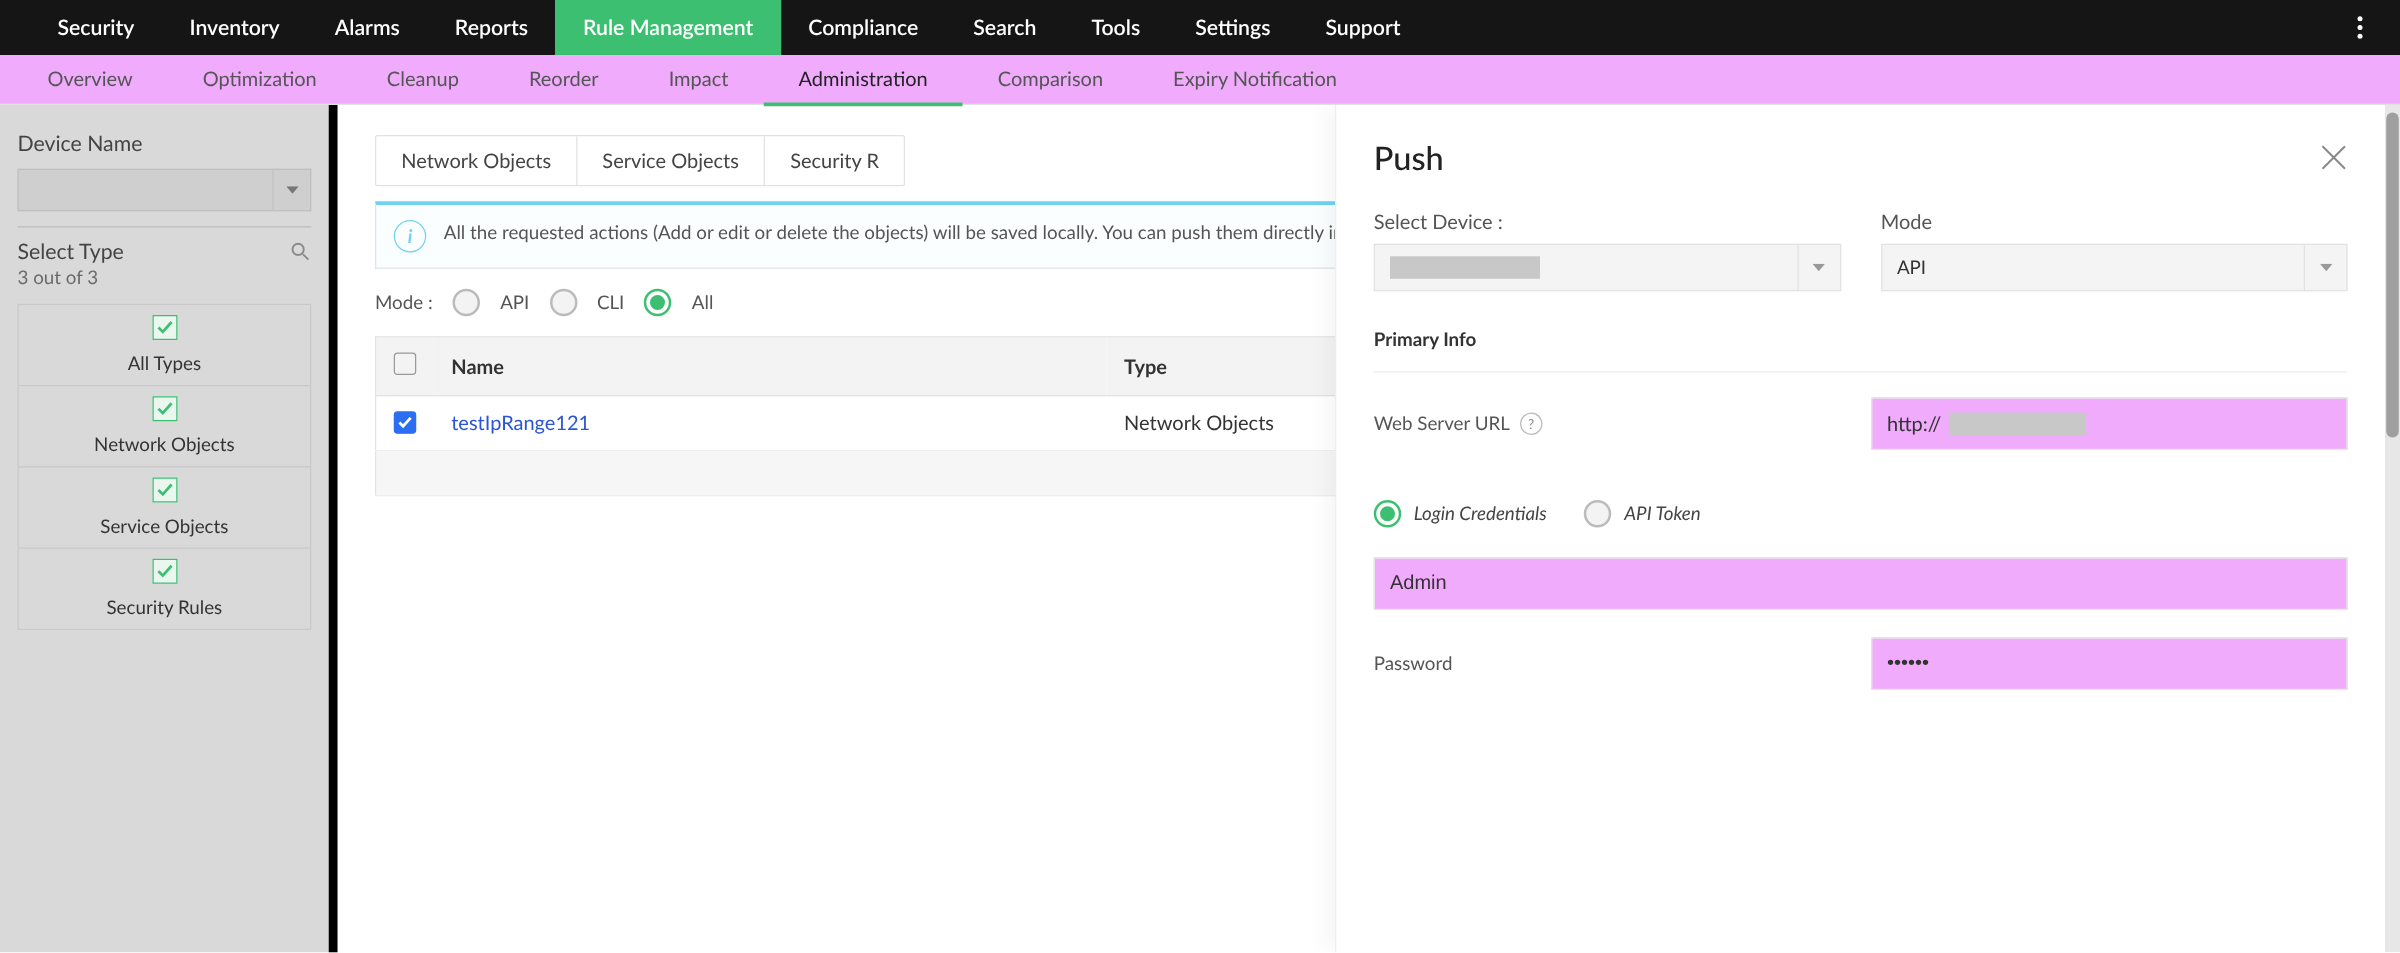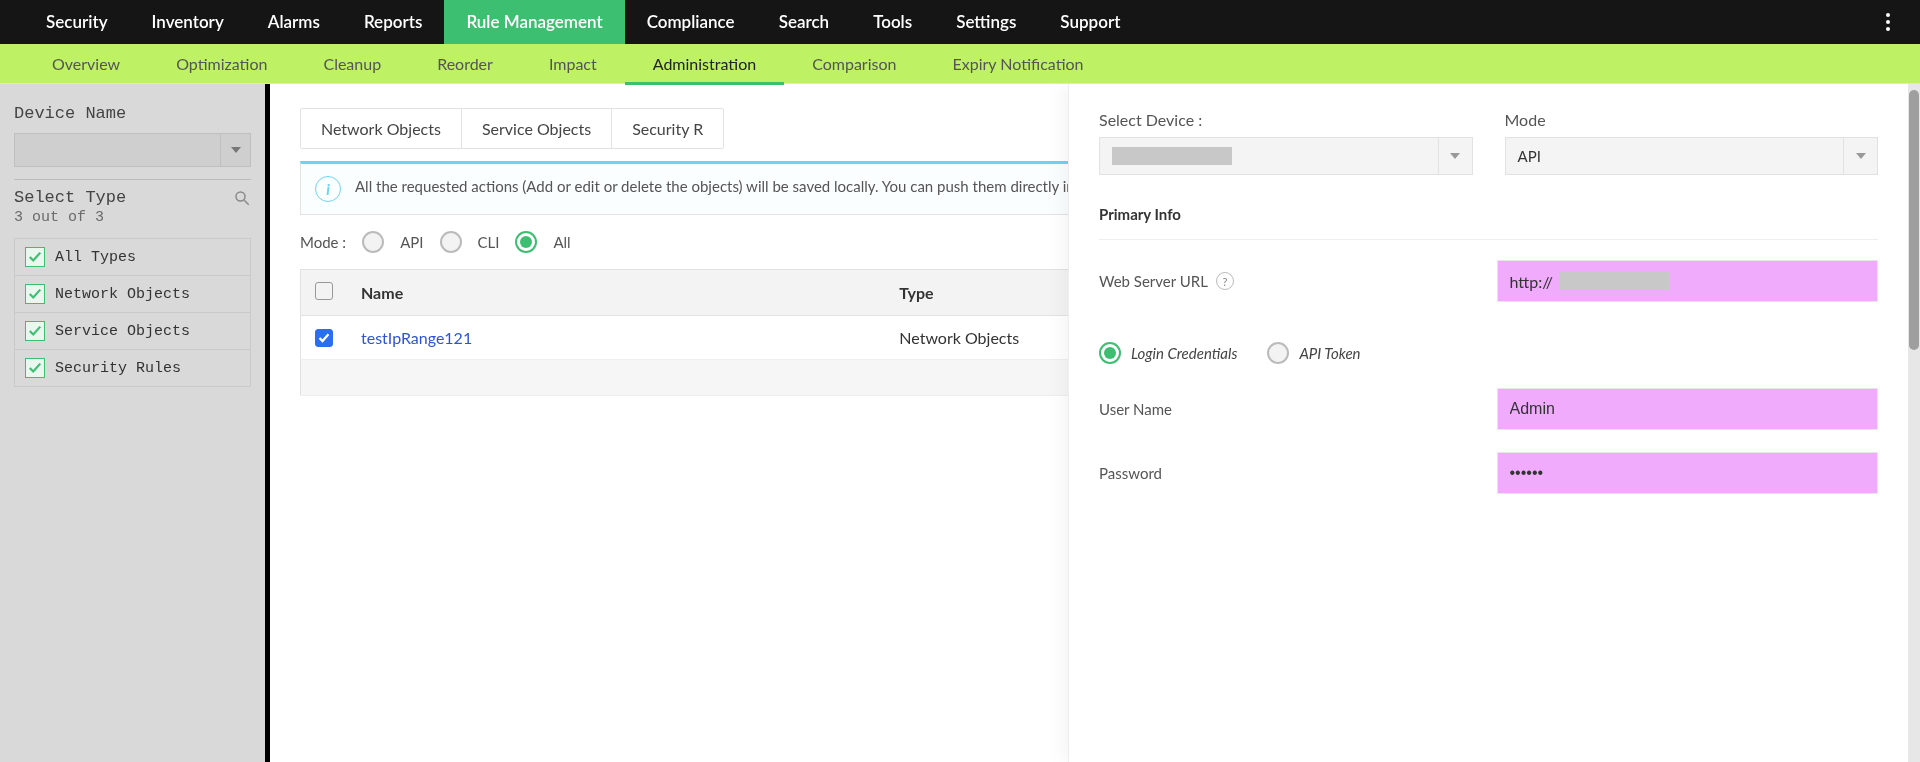--- a/index.html
+++ b/index.html
@@ -39,25 +39,25 @@
     align-items: center; justify-content: center; gap: 3px; cursor: pointer;
   }
   .topnav .kebab span {
     width: 4px; height: 4px; background: #fff; border-radius: 50%;
   }
 
   
   .subnav {
     display: flex;
     align-items: center;
-    background: #bef264;
+    background: #f0abfc;
     color: #555;
     height: 40px;
     border-bottom: 1px solid #e1e1e1;
-    padding: 0 24px;
+    padding: 0 10px;
   }
   .subnav .item {
     padding: 0 28px;
     line-height: 40px;
     font-size: 16px;
     cursor: pointer;
     white-space: nowrap;
     position: relative;
   }
   .subnav .item.active {
@@ -73,23 +73,22 @@
 
   
   .body-wrap {
     display: flex;
     height: calc(100vh - 84px);
   }
   .sidebar {
     width: 270px;
     background: #d9d9d9;
     padding: 14px 14px;
-    border-right: 5px solid #000000;
+    border-right: 7px solid #000000;
     position: relative;
-    font-family: Liberation Mono, monospace;
   }
   .sidebar .section-title {
     font-size: 17px;
     color: #444;
     margin: 6px 0 10px;
   }
   .sidebar .device-select {
     display: flex;
     margin-bottom: 12px;
   }
@@ -110,20 +109,21 @@
   .sidebar .count-line {
     color: #6b6b6b; font-size: 15px; margin: 2px 0 12px;
   }
   .type-list {
     border: 1px solid #c9c9c9; background: #d9d9d9;
   }
   .type-row {
     display: flex; align-items: center; gap: 10px;
     padding: 8px 10px;
     border-bottom: 1px solid #c9c9c9;
+    flex-direction: column;
   }
   .type-row:last-child { border-bottom: none; }
   .type-row .chk {
     width: 20px; height: 20px; border: 1px solid #3dbf71;
     display: flex; align-items: center; justify-content: center;
     background: #eaf7ef;
   }
   .type-row .chk svg { width: 14px; height: 14px; }
 
   
@@ -401,20 +401,29 @@
           <td><span>Pending</span></td>
         </tr>
         <tr style="height:36px; background:#f6f6f6">
             <td colspan="4"></td>
           </tr>
       </tbody>
     </table>
 
     
     <div class="panel">
+      <div class="panel-head">
+        <h2>Push</h2>
+        <span class="close-icn">
+          <svg viewBox="0 0 22 22">
+              <line x1="2" y1="2" x2="20" y2="20" stroke="#888" stroke-width="1.5"></line>
+              <line x1="20" y1="2" x2="2" y2="20" stroke="#888" stroke-width="1.5"></line>
+            </svg>
+        </span>
+      </div>
 
       <div class="form-row two-col">
         <div class="col">
           <label class="fld-label">Select Device :</label>
           <div class="select-box">
             <span class="masked"></span>
             <span class="caret2">
               <svg width="10" height="6" viewBox="0 0 10 6">
                   <path d="M0 0 L5 6 L10 0 Z" fill="#999"></path>
                 </svg>
@@ -460,23 +469,20 @@
             </span>
           <span>Login Credentials</span>
         </div>
         <div class="opt">
           <span class="radio"></span>
           <span>API Token</span>
         </div>
       </div>
 
       <div class="form-line split">
-        <div class="left">
-            <span>User Name</span>
-          </div>
         <div class="right">
           <input class="text-input" value="Admin" style="">
         </div>
       </div>
 
       <div class="form-line split">
         <div class="left">
             <span>Password</span>
           </div>
         <div class="right">

